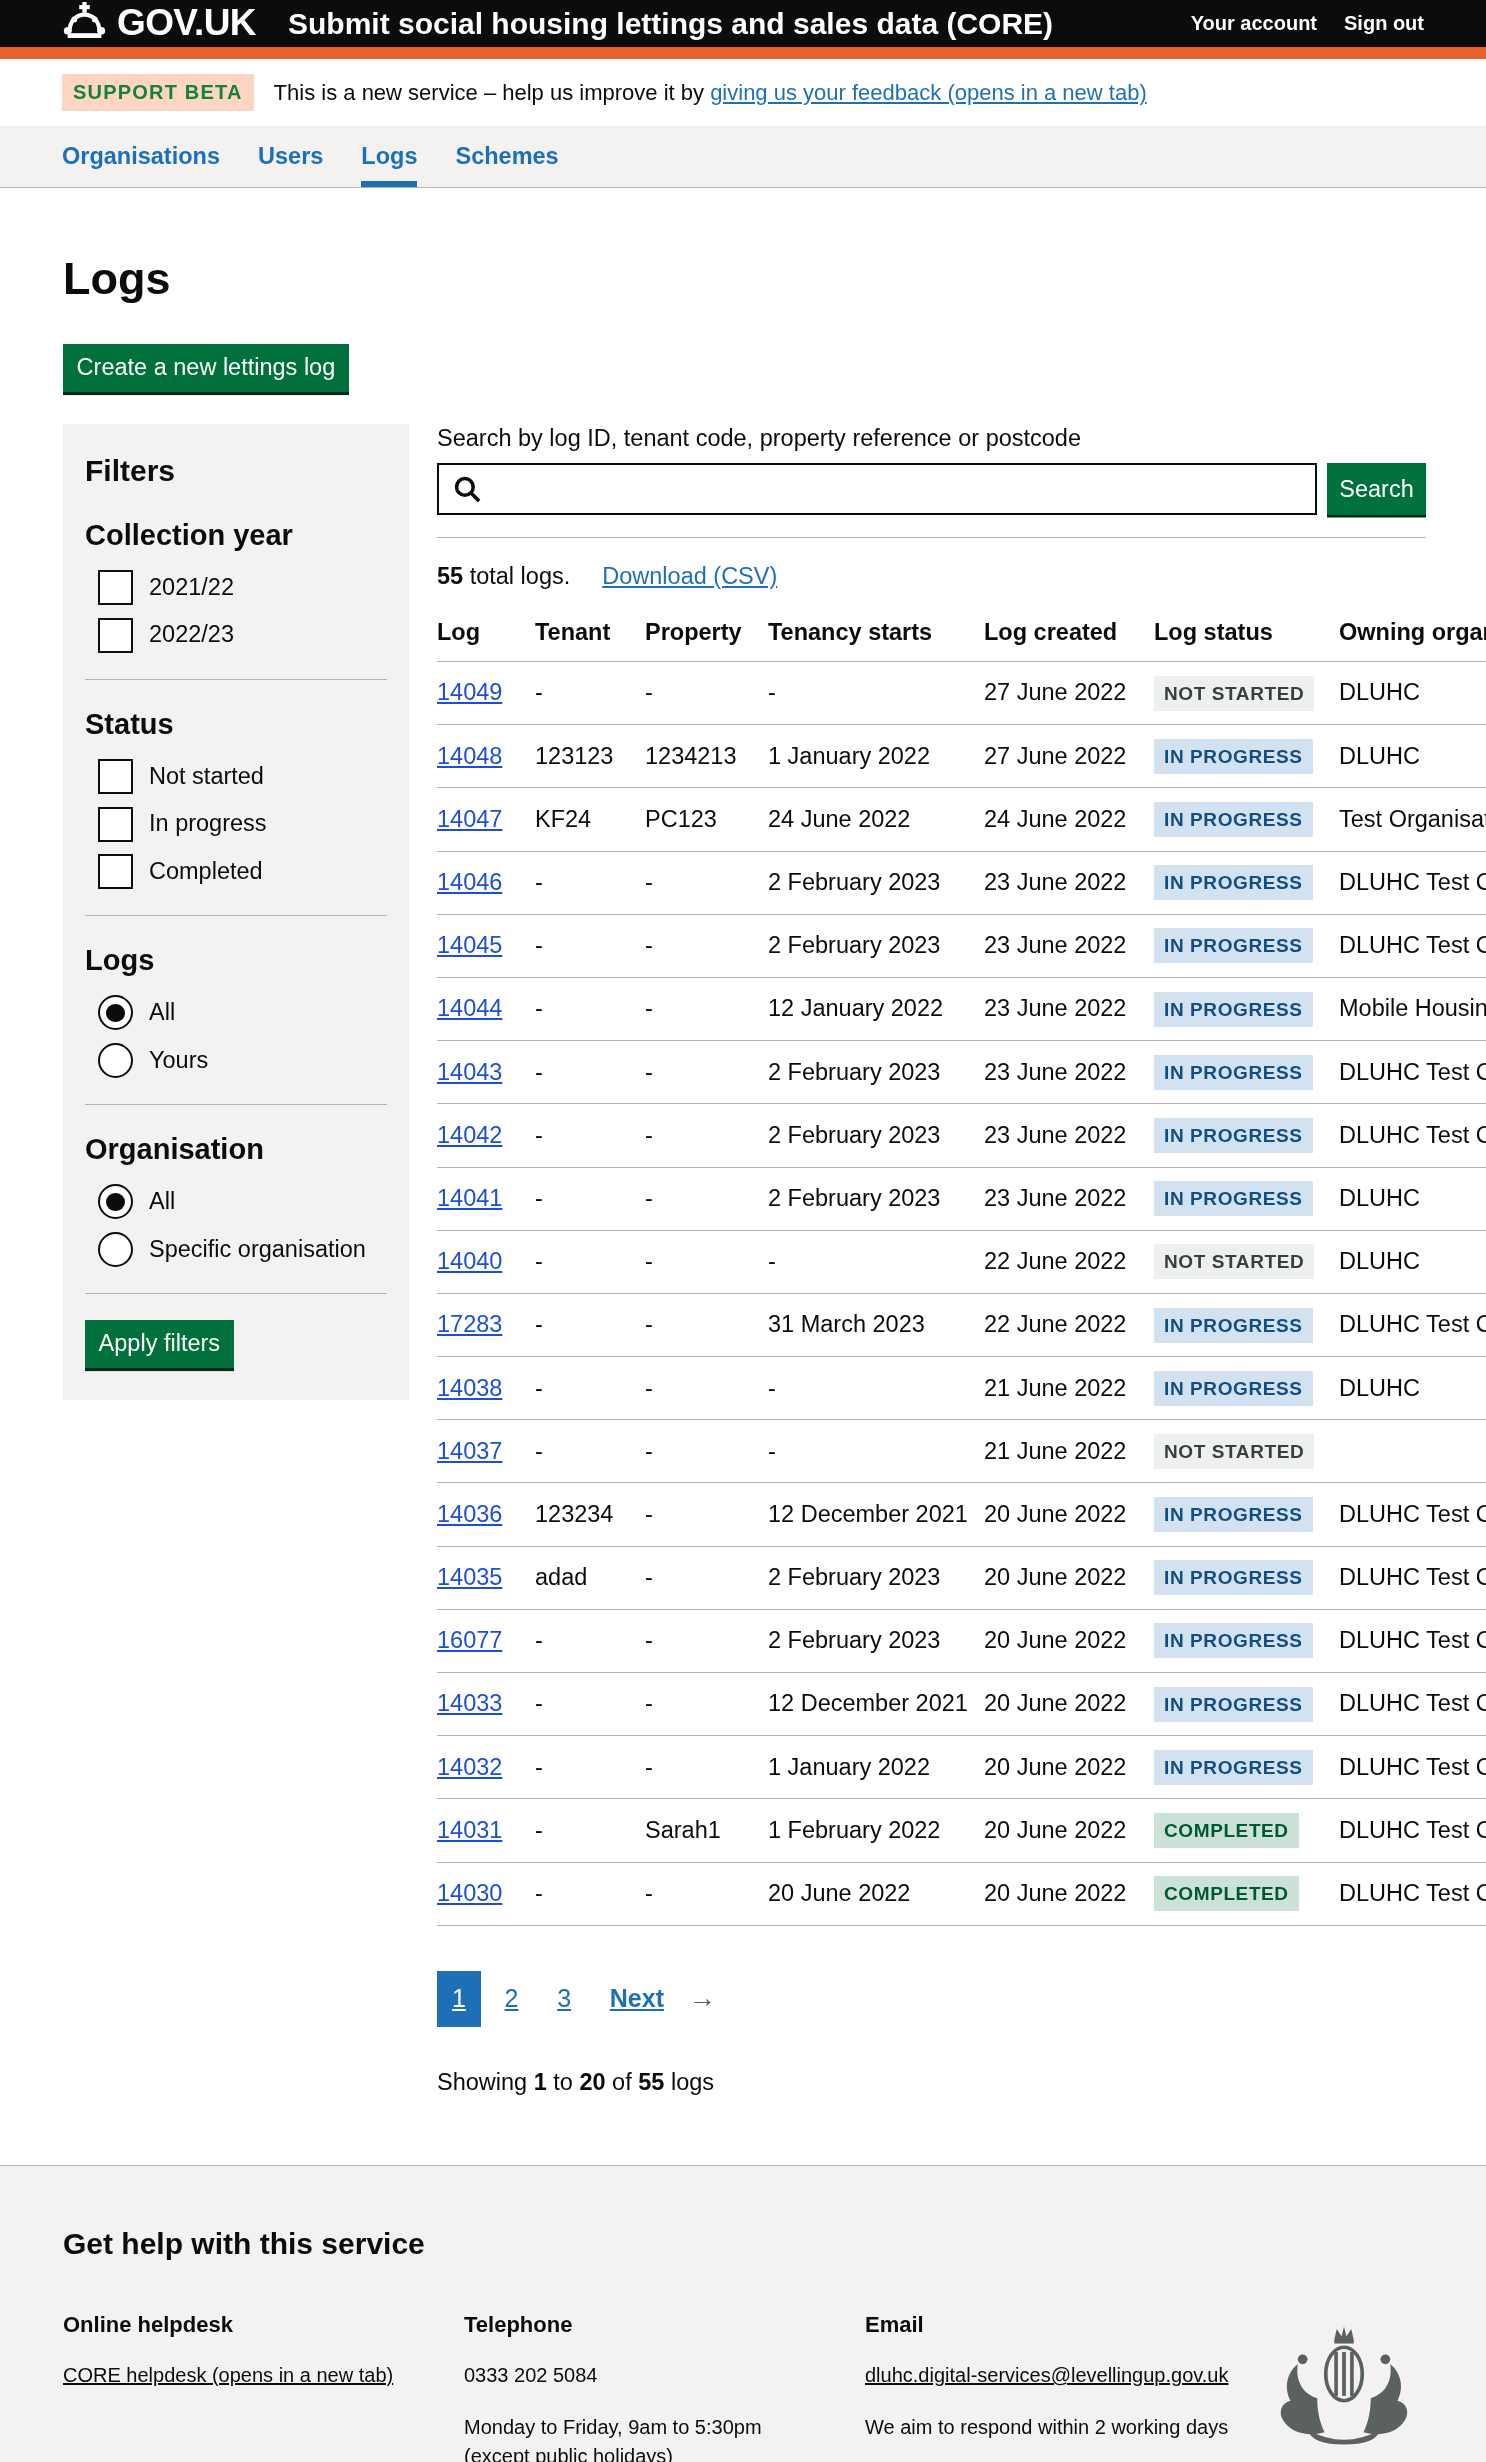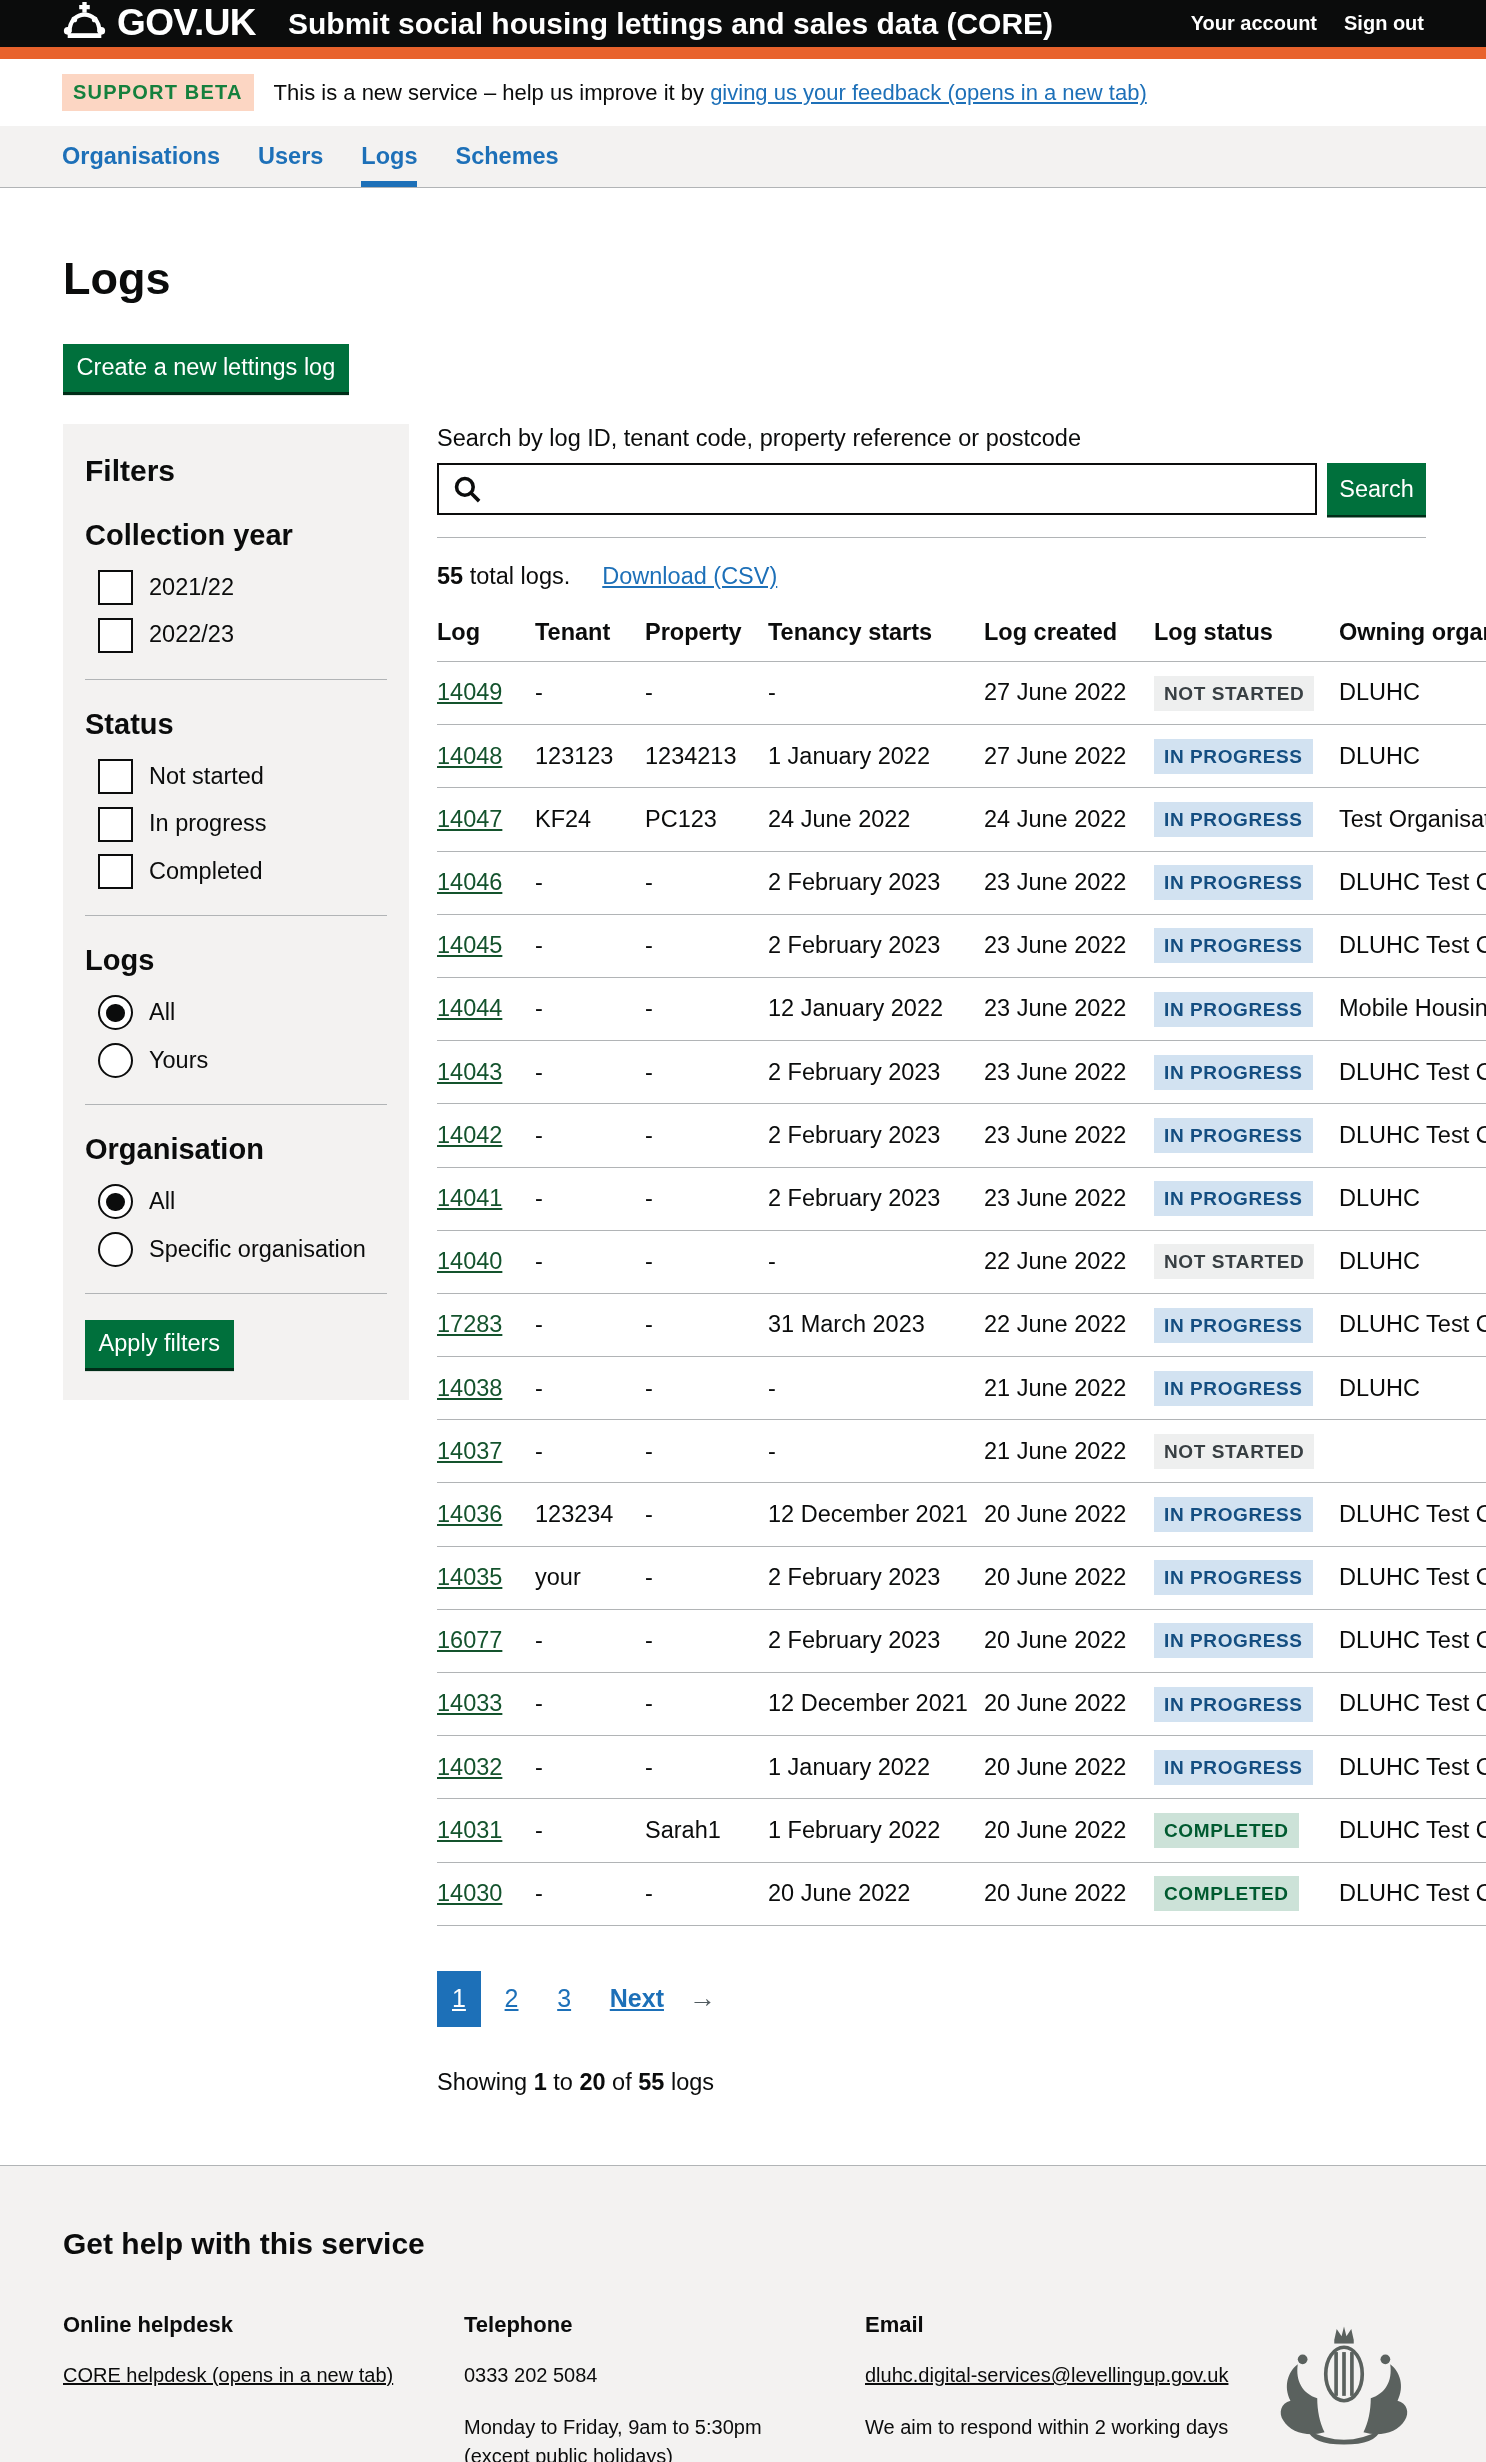--- a/index.html
+++ b/index.html
@@ -174,21 +174,21 @@
   .logs th, .logs td {
     text-align: left;
     font-size: 23.5px;
     padding: 13.6px 12.4px 13.6px 0;
     border-bottom: 1.2px solid #b1b4b6;
     white-space: nowrap;
     overflow: hidden;
     vertical-align: middle;
   }
   .logs th { font-weight: bold; }
-  .logs a.log-link { color: #14532d; }
+  .logs a.log-link { color: #1d4ed8; }
 
   .tag {
     display: inline-block;
     font-size: 19px;
     font-weight: bold;
     letter-spacing: 0.6px;
     line-height: 1;
     padding: 8px 10px;
     text-transform: uppercase;
     white-space: nowrap;
@@ -510,21 +510,21 @@
     <td><a class="log-link" style="text-decoration:underline;">14036</a></td>
     <td>123234</td>
     <td>-</td>
     <td>12 December 2021</td>
     <td>20 June 2022</td>
     <td><span class="tag tag--blue">In progress</span></td>
     <td>DLUHC Test Org</td>
   </tr>
                 <tr>
     <td><a class="log-link" style="text-decoration:underline;">14035</a></td>
-    <td>your</td>
+    <td>adad</td>
     <td>-</td>
     <td>2 February 2023</td>
     <td>20 June 2022</td>
     <td><span class="tag tag--blue">In progress</span></td>
     <td>DLUHC Test Org</td>
   </tr>
                 <tr>
     <td><a class="log-link" style="text-decoration:underline;">16077</a></td>
     <td>-</td>
     <td>-</td>

